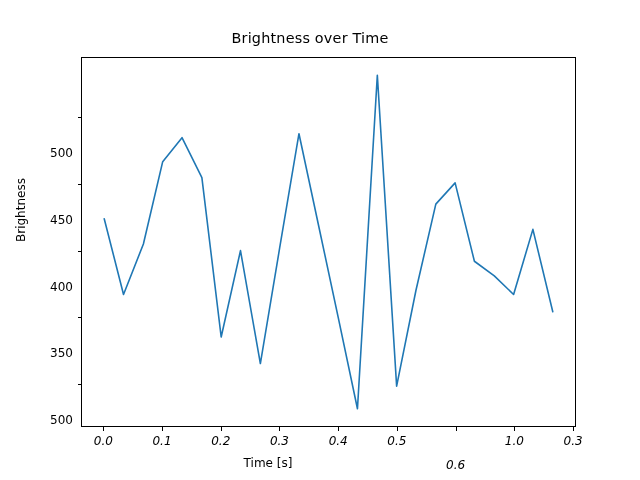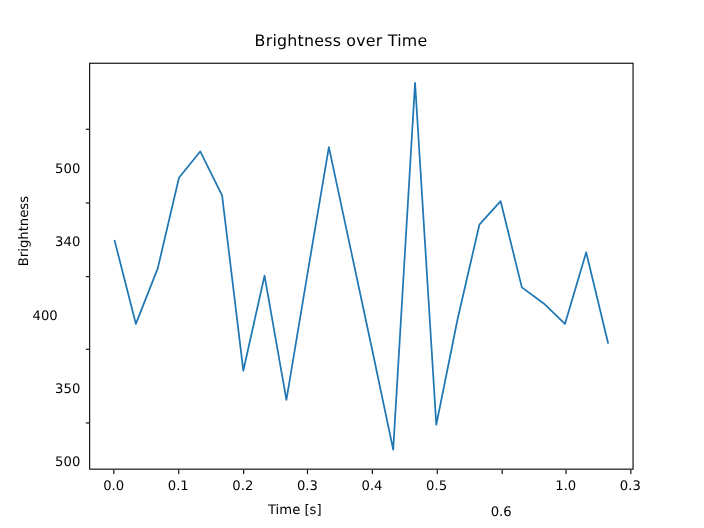--- a/index.html
+++ b/index.html
@@ -54,20 +54,21 @@
     white-space: nowrap;
   }
   .ytick-label {
     text-align: right;
     transform: translateY(-50%);
     margin-top: 36px;
   }
   .xtick-label {
     text-align: center;
     transform: translateX(-50%);
+    font-style: italic;
   }
   .tick-mark {
     position: absolute;
     background: #000000;
   }
   .ytick-mark {
     width: 3.5px;
     height: 1px;
   }
   .xtick-mark {
@@ -103,23 +104,23 @@
 
   <div id="ylabel">Brightness</div>
   <div id="xlabel">Time [s]</div>
 
   <div id="axis-decorations">
       <div class="tick-mark ytick-mark" style="left: 77.5px; top: 384.256px;"></div>
       <div class="tick-label ytick-label" style="left: 9px; top: 384.256px; width: 64px;">500</div>
       <div class="tick-mark ytick-mark" style="left: 77.5px; top: 317.469px;"></div>
       <div class="tick-label ytick-label" style="left: 9px; top: 317.469px; width: 64px;">350</div>
       <div class="tick-mark ytick-mark" style="left: 77.5px; top: 250.682px;"></div>
-      <div class="tick-label ytick-label" style="left: 9px; top: 250.682px; width: 64px; text-align: center;">400</div>
+      <div class="tick-label ytick-label" style="left: 9px; top: 250.682px; width: 64px;">400</div>
       <div class="tick-mark ytick-mark" style="left: 77.5px; top: 183.895px;"></div>
-      <div class="tick-label ytick-label" style="left: 9px; top: 183.895px; width: 64px;">340</div>
+      <div class="tick-label ytick-label" style="left: 9px; top: 183.895px; width: 64px;">450</div>
       <div class="tick-mark ytick-mark" style="left: 77.5px; top: 117.108px;"></div>
       <div class="tick-label ytick-label" style="left: 9px; top: 117.108px; width: 64px;">500</div>
       <div class="tick-mark xtick-mark" style="left: 103.313px; top: 427px;"></div>
       <div class="tick-label xtick-label" style="left: 103.313px; top: 434px;">0.0</div>
       <div class="tick-mark xtick-mark" style="left: 162.032px; top: 427px;"></div>
       <div class="tick-label xtick-label" style="left: 162.032px; top: 434px;">0.1</div>
       <div class="tick-mark xtick-mark" style="left: 220.751px; top: 427px;"></div>
       <div class="tick-label xtick-label" style="left: 220.751px; top: 434px;">0.2</div>
       <div class="tick-mark xtick-mark" style="left: 279.47px; top: 427px;"></div>
       <div class="tick-label xtick-label" style="left: 279.47px; top: 434px;">0.3</div>

